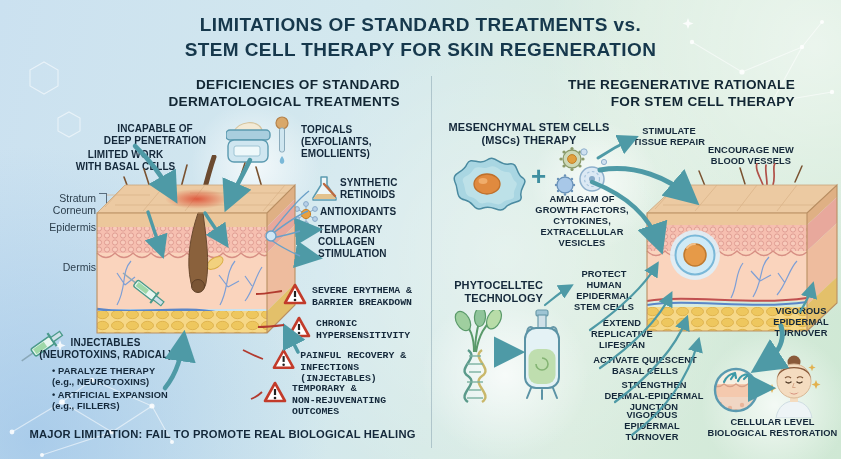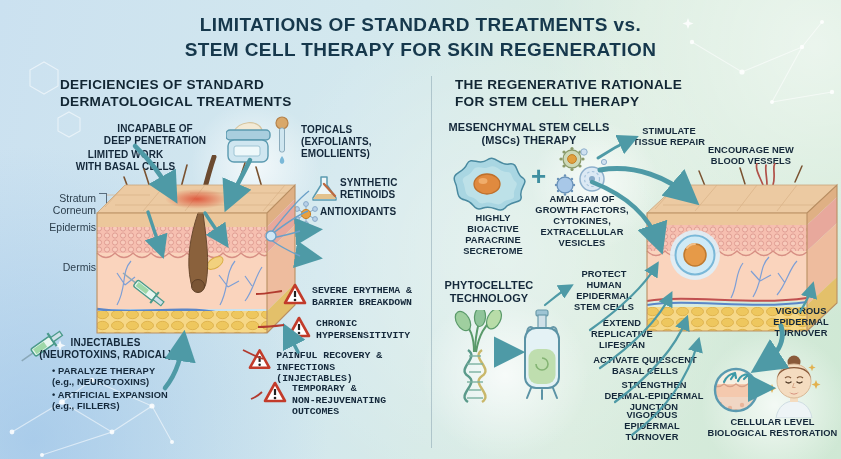--- a/index.html
+++ b/index.html
@@ -14,21 +14,21 @@
   }
   .abs{position:absolute;}
   .lbl{position:absolute;font-weight:bold;font-size:10px;line-height:1.18;color:#14283a;
        text-align:center;white-space:pre-line;letter-spacing:.1px;}
   .lbl.al{text-align:left;}
   .lbl.sm{font-size:9.3px;}
   .layerlbl{position:absolute;font-weight:normal;font-size:10.5px;color:#2c3e4c;text-align:right;white-space:pre-line;line-height:1.15;}
   .bracket{position:absolute;width:7px;border-top:1.4px solid #5a6e7e;border-bottom:1.4px solid #5a6e7e;border-right:1.4px solid #5a6e7e;}
   .main-title{position:absolute;left:0;right:0;top:13px;font-size:19px;font-weight:800;
        color:#16384c;text-align:center;white-space:pre-line;letter-spacing:.4px;line-height:1.3;}
-  .panel-header{position:absolute;font-size:13.6px;font-weight:800;color:#122633;text-align:left;
+  .panel-header{position:absolute;font-size:13.6px;font-weight:800;color:#122633;text-align:right;
        white-space:pre-line;letter-spacing:.3px;line-height:1.22;}
   .divider{position:absolute;left:431px;top:76px;width:1px;height:372px;background:rgba(95,125,145,.35);}
   .footerline{position:absolute;font-size:11.2px;font-weight:800;color:#14283a;letter-spacing:.2px;}
   .warn{position:absolute;display:flex;gap:5px;align-items:flex-start;}
   .warn .txt{font-weight:bold;font-size:9.8px;line-height:1.18;color:#14283a;white-space:pre-line;text-align:left;padding-top:2px;font-family:Liberation Mono, monospace;}
   .plus{position:absolute;font-size:26px;font-weight:800;color:#3f8fa0;}
   .glow{position:absolute;border-radius:50%;background:radial-gradient(circle,rgba(255,255,255,.75),rgba(255,255,255,0) 70%);pointer-events:none;}
   svg{display:block;}
 </style>
 </head>
@@ -114,20 +114,22 @@
         <circle cx="22" cy="18" r="2.4"></circle>
       <circle cx="13" cy="23" r="2.4"></circle>
         <circle cx="4" cy="18" r="2.4"></circle>
         <circle cx="4" cy="8" r="2.4"></circle>
     </g>
   </svg>
 
   <div class="lbl al" style="left:340px;top:177px;width:80px;">SYNTHETIC
 RETINOIDS</div>
   <div class="lbl al" style="left:320px;top:206px;width:100px;">ANTIOXIDANTS</div>
+  <div class="lbl al" style="left:318px;top:224px;width:120px;">TEMPORARY
+COLLAGEN STIMULATION</div>
 
   <div class="layerlbl" style="left:28px;top:192px;width:68px;">Stratum
 Corneum</div>
   <div class="layerlbl" style="left:28px;top:221px;width:68px;">Epidermis</div>
   <div class="layerlbl" style="left:28px;top:261px;width:68px;">Dermis</div>
   <div class="bracket" style="left:99px;top:193px;height:24px;"></div>
   <div class="bracket" style="left:99px;top:220px;height:20px;"></div>
   <div class="bracket" style="left:99px;top:243px;height:62px;"></div>
 
   <svg class="abs" style="left:95px;top:155px" width="202" height="192" viewBox="0 0 202 192">
@@ -207,21 +209,21 @@
   </div>
   <div class="warn" style="left:287px;top:316px;width:140px;">
     <svg width="24" height="22" viewBox="0 0 24 22">
         <path d="M12,2 L22,20 L2,20 Z" fill="#fff" stroke="#c23b2a" stroke-width="2.6" stroke-linejoin="round"></path>
         <line x1="12" y1="8" x2="12" y2="14" stroke="#222" stroke-width="2.2"></line>
         <circle cx="12" cy="17" r="1.3" fill="#222"></circle>
       </svg>
     <div class="txt">CHRONIC
 HYPERSENSITIVITY</div>
   </div>
-  <div class="warn" style="left:248px;top:348px;width:165px;">
+  <div class="warn" style="left:272px;top:348px;width:165px;">
     <svg width="24" height="22" viewBox="0 0 24 22">
         <path d="M12,2 L22,20 L2,20 Z" fill="#fff" stroke="#c23b2a" stroke-width="2.6" stroke-linejoin="round"></path>
         <line x1="12" y1="8" x2="12" y2="14" stroke="#222" stroke-width="2.2"></line>
         <circle cx="12" cy="17" r="1.3" fill="#222"></circle>
       </svg>
     <div class="txt">PAINFUL RECOVERY &amp;
 INFECTIONS (INJECTABLES)</div>
   </div>
   <div class="warn" style="left:263px;top:381px;width:150px;">
     <svg width="24" height="22" viewBox="0 0 24 22">
@@ -243,20 +245,21 @@
       <rect x="38" y="23.5" width="11" height="5" fill="#cfe0e8" stroke="#4a9a8a" stroke-width="1.3"></rect>
     </g>
   </svg>
   <div class="lbl" style="left:38px;top:337px;width:135px;">INJECTABLES
 (NEUROTOXINS, RADICAL)</div>
   <div class="lbl al sm" style="left:52px;top:366px;width:125px;">• PARALYZE THERAPY
    (e.g., NEUROTOXINS)</div>
   <div class="lbl al sm" style="left:52px;top:390px;width:130px;">• ARTIFICIAL EXPANSION
    (e.g., FILLERS)</div>
 
+  <div class="footerline" style="left:25px;top:428px;width:395px;text-align:center;">MAJOR LIMITATION: FAIL TO PROMOTE REAL BIOLOGICAL HEALING</div>
 
   <div class="lbl" style="left:443px;top:121px;width:172px;font-size:11px;">MESENCHYMAL STEM CELLS
 (MSCs) THERAPY</div>
 
   <svg class="abs" style="left:449px;top:152px" width="78" height="64" viewBox="0 0 78 64">
     <path d="M6,30 C2,20 14,22 18,12 C22,4 30,14 38,8 C46,2 50,14 60,12 C70,10 66,22 74,26 C80,30 70,36 72,44 C74,52 62,48 56,56 C50,62 44,52 34,56 C24,60 26,50 16,48 C6,46 10,38 6,30 Z" fill="#a9d6e2" stroke="#4a8aa0" stroke-width="1.5"></path>
     <path d="M14,30 C12,24 20,25 24,18 C28,12 33,18 40,15 C48,12 50,20 58,20 C64,20 62,27 67,30 C70,33 64,37 65,43 C66,49 58,46 53,51 C48,55 44,49 36,51 C28,53 30,47 22,45 C15,44 17,36 14,30 Z" fill="#c2e3ea" opacity=".8"></path>
     <ellipse cx="38" cy="32" rx="13" ry="10" fill="#e08a3f" stroke="#bf6f2a" stroke-width="1.3"></ellipse>
     <ellipse cx="34" cy="29" rx="4.5" ry="3" fill="#f2b070" opacity=".9"></ellipse>
   </svg>
@@ -287,24 +290,20 @@
         <circle cx="21" cy="45" r="1.2"></circle>
         <circle cx="14" cy="48.5" r="1.2"></circle>
         <circle cx="7" cy="45" r="1.2"></circle>
         <circle cx="5" cy="39" r="1.2"></circle>
         <circle cx="7" cy="33" r="1.2"></circle>
       </g>
     <circle cx="33" cy="6" r="3.2" fill="#cfe0f0" stroke="#8fb0cc" stroke-width="1"></circle>
     <circle cx="53" cy="16" r="2.6" fill="#cfe0f0" stroke="#8fb0cc" stroke-width="1"></circle>
   </svg>
 
-  <div class="lbl sm" style="left:458px;top:213px;width:70px;">HIGHLY
-BIOACTIVE
-PARACRINE
-SECRETOME</div>
   <div class="lbl sm" style="left:533px;top:194px;width:98px;">AMALGAM OF
 GROWTH FACTORS,
 CYTOKINES,
 EXTRACELLULAR
 VESICLES</div>
   <div class="lbl sm" style="left:628px;top:126px;width:82px;">STIMULATE
 TISSUE REPAIR</div>
   <div class="lbl sm" style="left:700px;top:145px;width:102px;">ENCOURAGE NEW
 BLOOD VESSELS</div>
 
@@ -346,21 +345,21 @@
     <path d="M162,62 L192,34 L192,60 L162,88 Z" fill="#e8a89c"></path>
     <path d="M162,88 L192,60 L192,114 L162,142 Z" fill="#eebc9e"></path>
     <path d="M162,142 L192,114 L192,140 L162,168 Z" fill="#e3c06a"></path>
     <path d="M2,50 L162,50 L162,168 L2,168 Z M162,50 L192,22 L192,140 L162,168" fill="none" stroke="#b98f63" stroke-width="1.1"></path>
   </svg>
 
   <div class="lbl sm" style="left:765px;top:306px;width:72px;">VIGOROUS
 EPIDERMAL
 TURNOVER</div>
 
-  <div class="lbl" style="left:435px;top:279px;width:108px;font-size:11px;">PHYTOCELLTEC
+  <div class="lbl" style="left:435px;top:279px;width:108px;font-size:11px;text-align:right;">PHYTOCELLTEC
 TECHNOLOGY</div>
 
   <svg class="abs" style="left:454px;top:310px" width="52" height="94" viewBox="0 0 52 94">
     <path d="M14,40 C26,48 2,58 14,66 C26,74 2,84 14,92" stroke="#5a9a8a" stroke-width="2.4" fill="none"></path>
     <path d="M28,40 C16,48 40,58 28,66 C16,74 40,84 28,92" stroke="#c9b86a" stroke-width="2.4" fill="none"></path>
     <g stroke="#7ab0a0" stroke-width="1.4">
         <line x1="15" y1="46" x2="27" y2="46"></line>
         <line x1="13" y1="54" x2="29" y2="54"></line>
         <line x1="15" y1="62" x2="27" y2="62"></line>
         <line x1="13" y1="72" x2="29" y2="72"></line>

